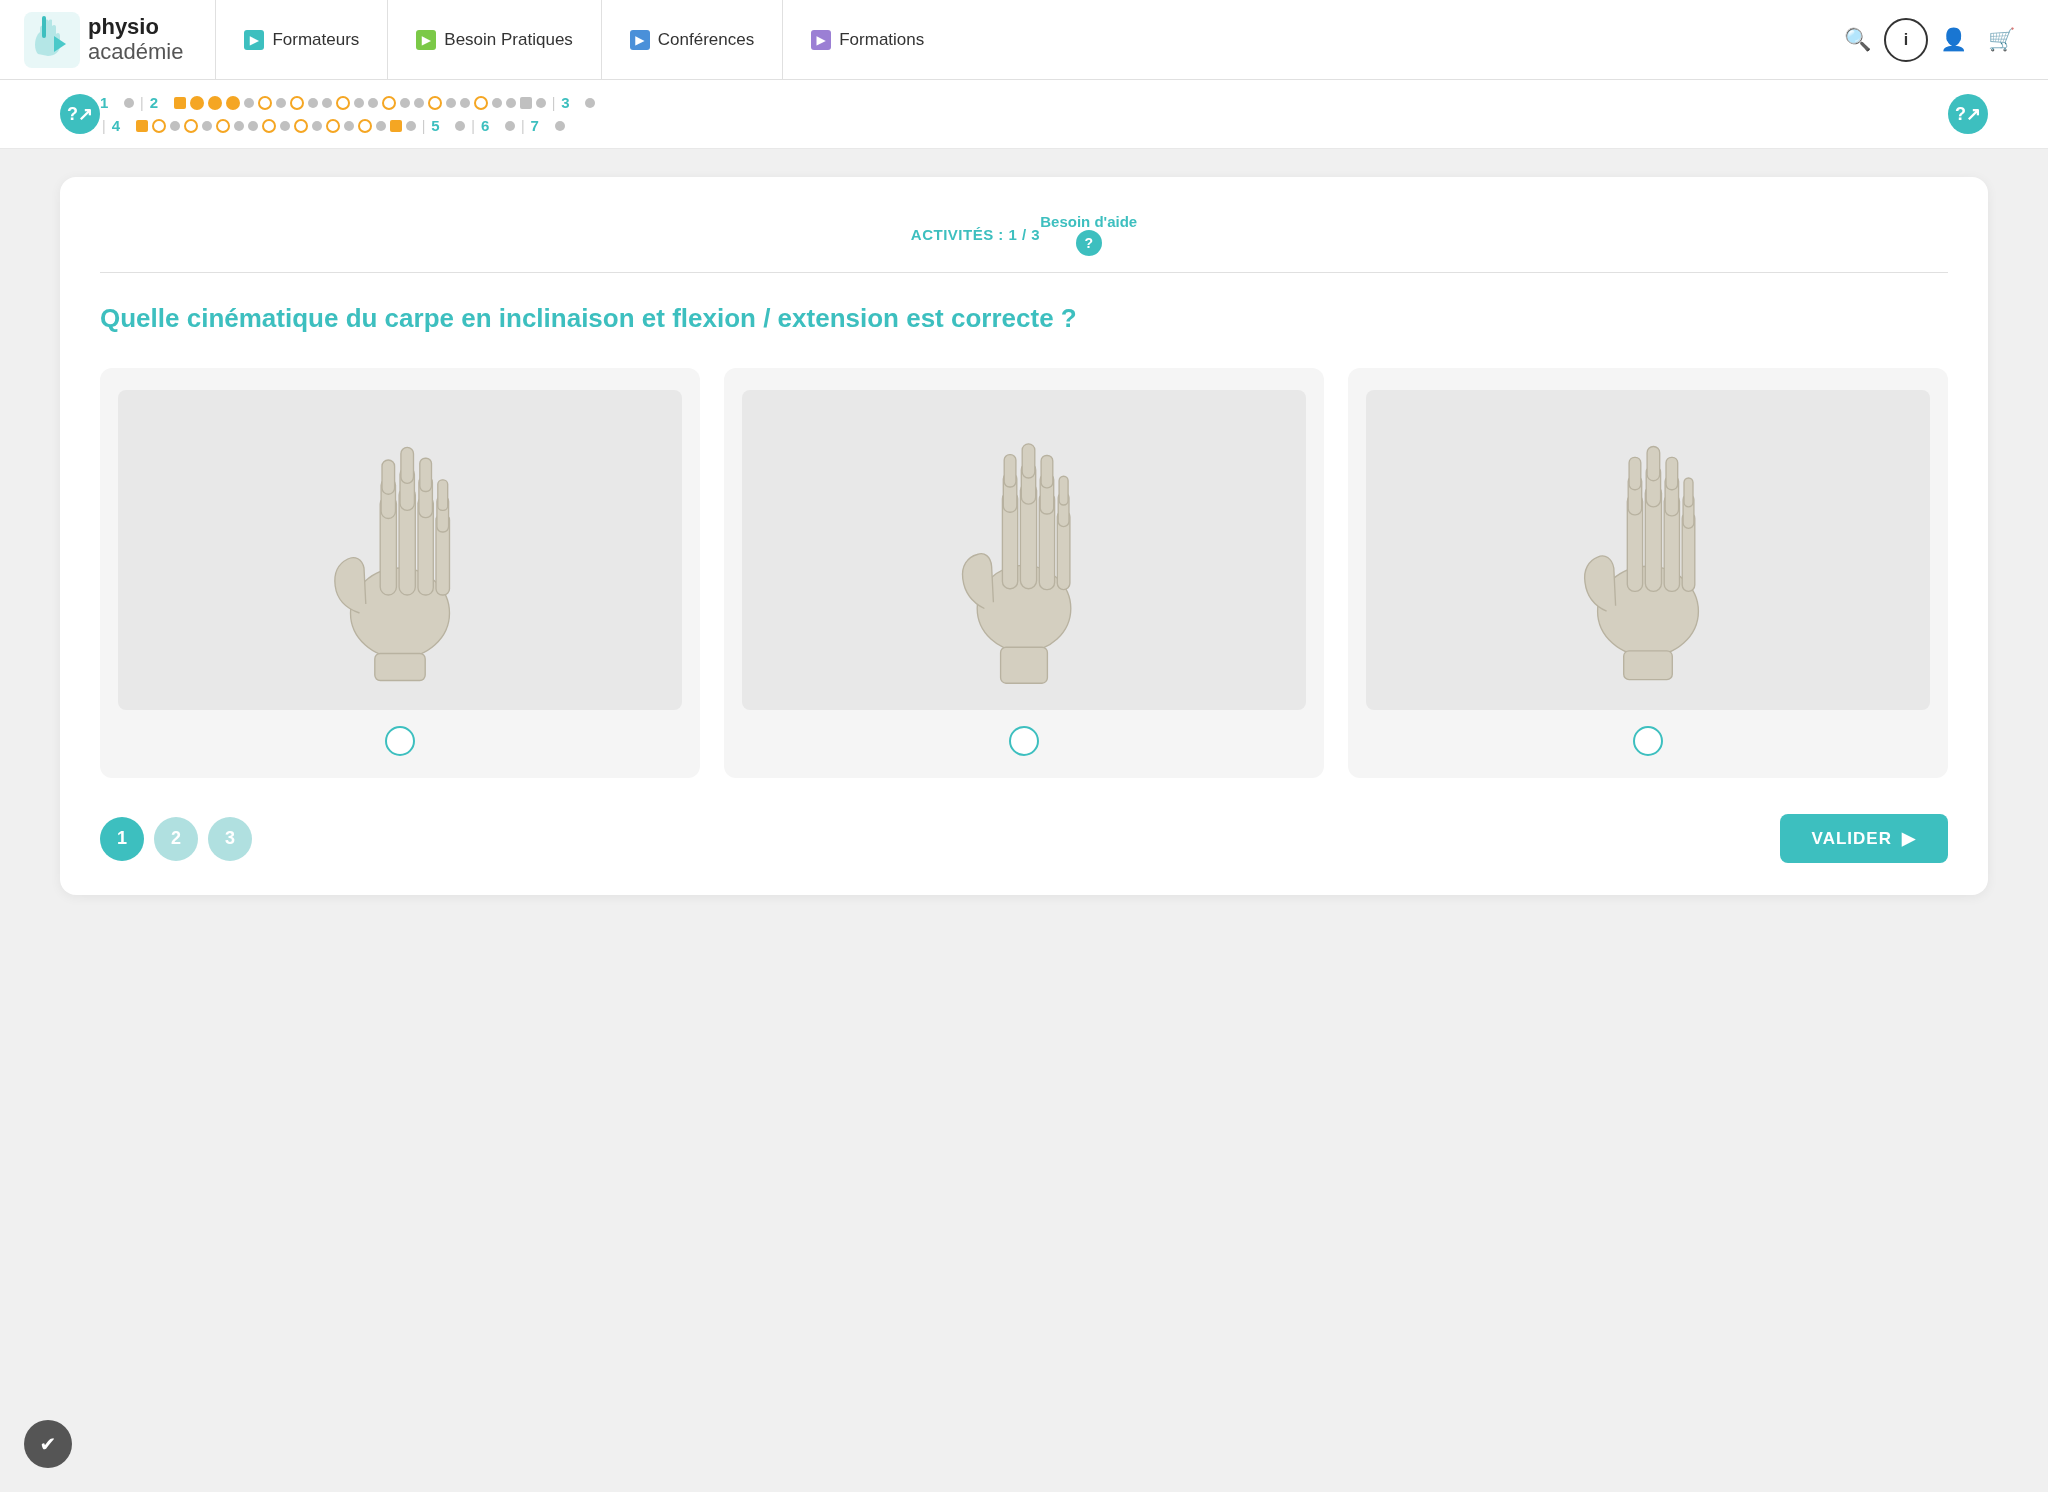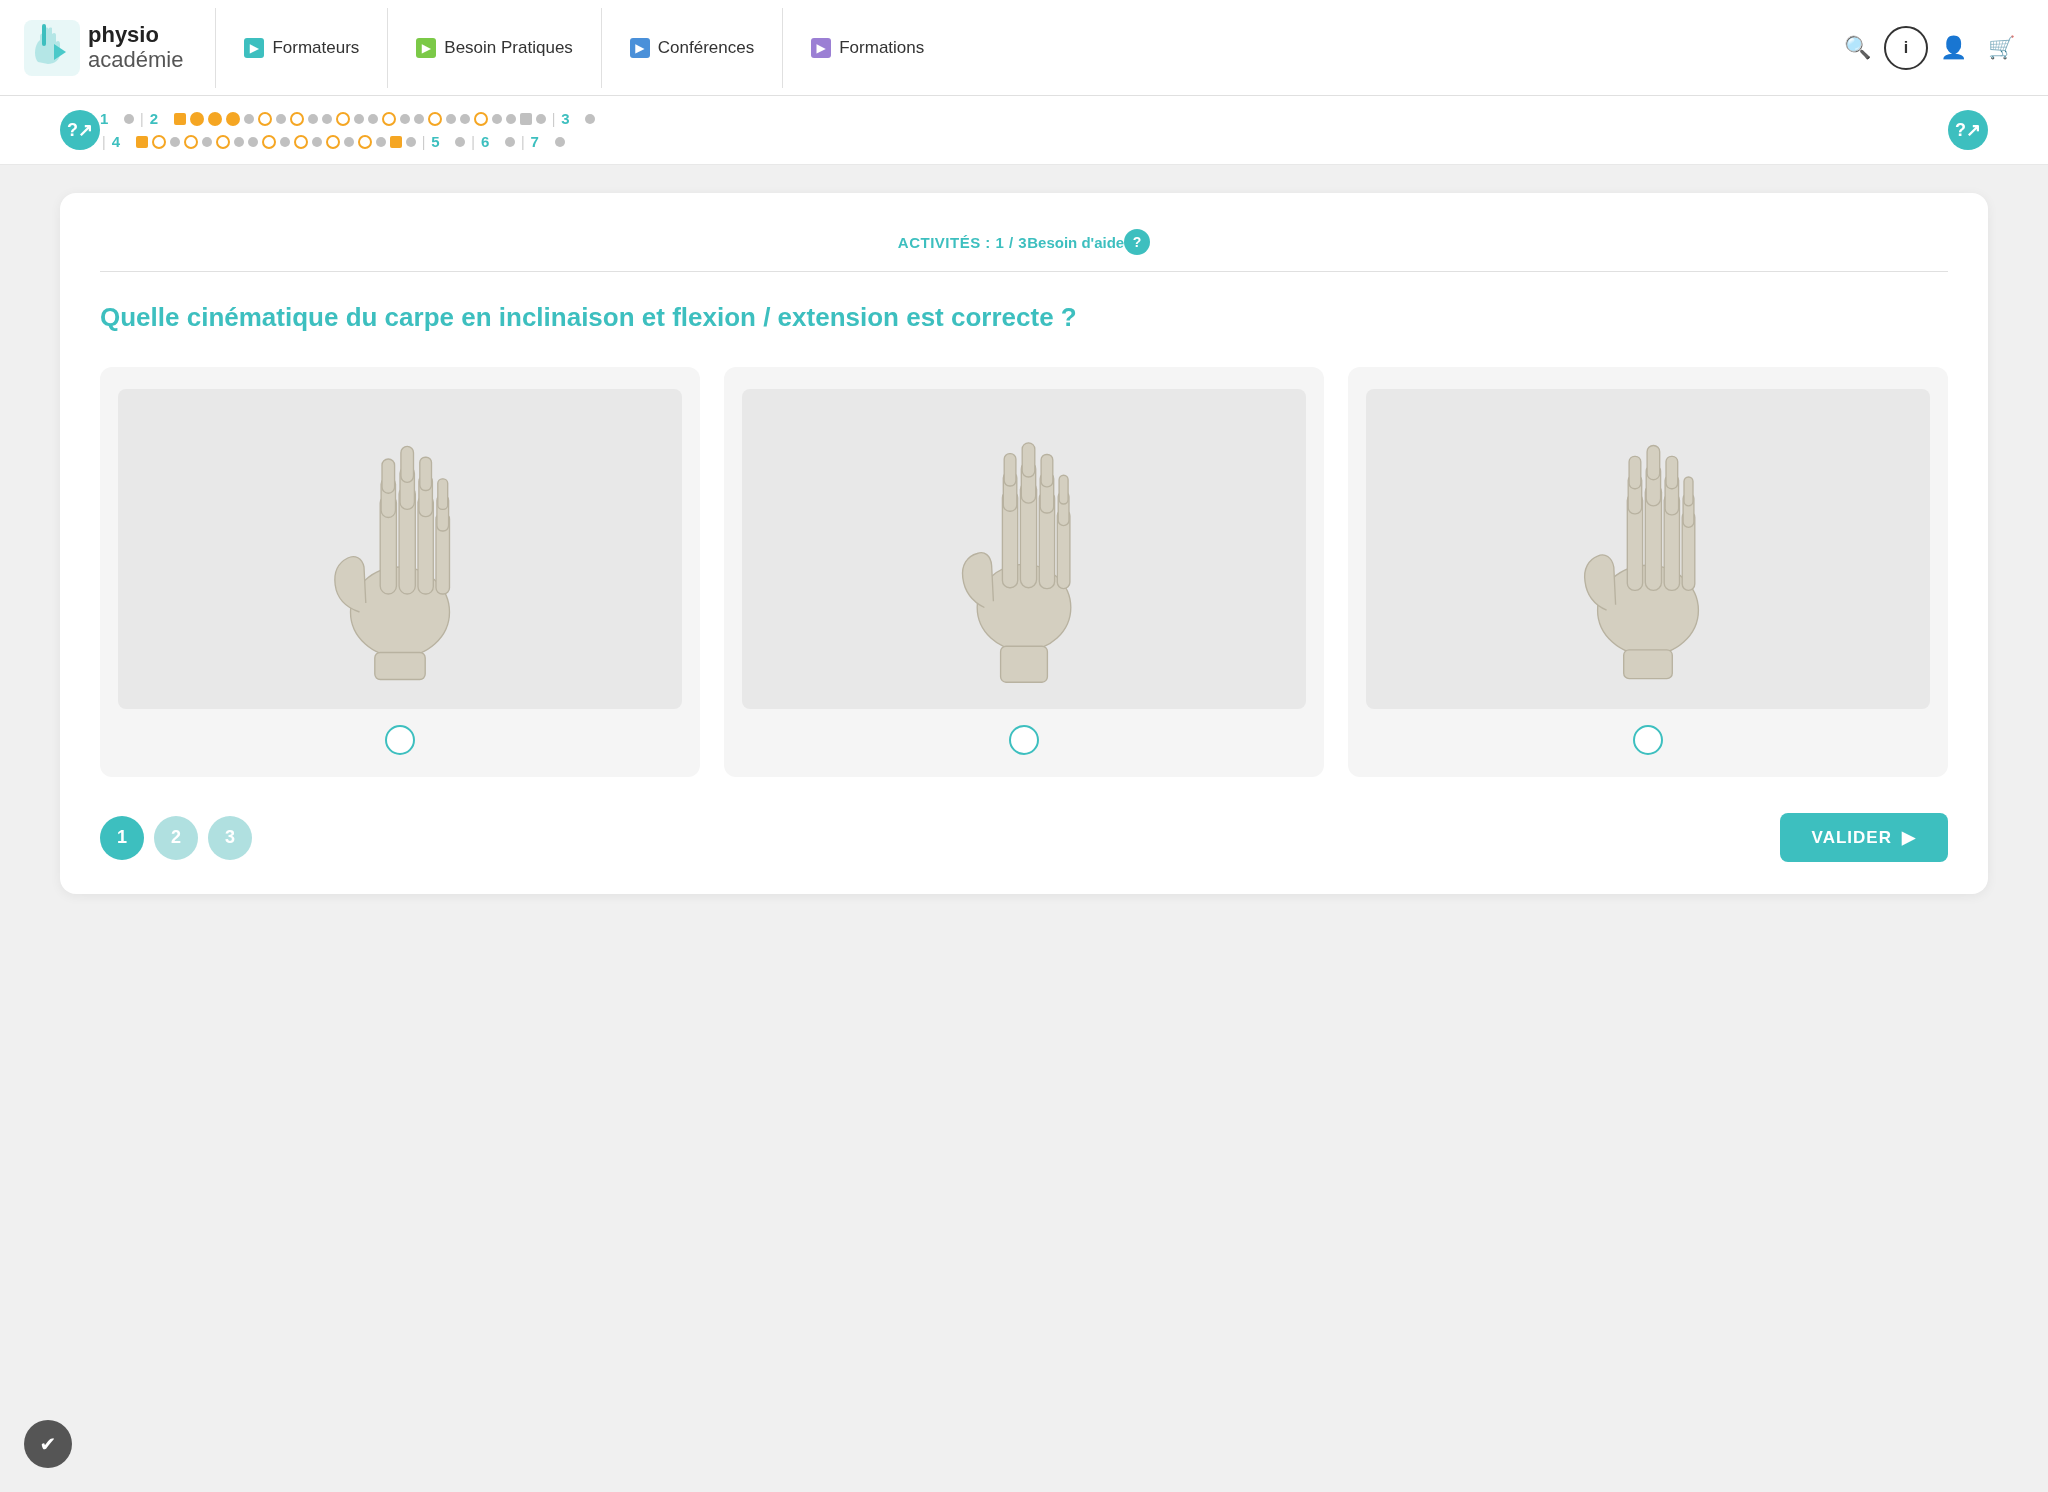--- a/index.html
+++ b/index.html
@@ -4,21 +4,21 @@
   <style>
     * { box-sizing: border-box; margin: 0; padding: 0; }
     body { font-family: 'Segoe UI', Arial, sans-serif; background: #f0f0f0; min-height: 100vh; }
 
     
     .navbar {
       background: #fff;
       display: flex;
       align-items: center;
       padding: 0 24px;
-      height: 96px;
+      height: 80px;
       border-bottom: 1px solid #e0e0e0;
       gap: 0;
     }
     .logo-area {
       display: flex;
       align-items: center;
       gap: 8px;
       margin-right: 32px;
     }
     .logo-icon {
@@ -162,20 +162,21 @@
       letter-spacing: 0.5px;
       text-transform: uppercase;
     }
     .help-link {
       display: flex;
       align-items: center;
       font-size: 15px;
       color: #3dbfbf;
       font-weight: 600;
       cursor: pointer;
+      flex-direction: column;
     }
     .help-circle {
       width: 26px; height: 26px;
       border-radius: 50%;
       background: #3dbfbf;
       color: #fff;
       display: flex; align-items: center; justify-content: center;
       font-size: 14px;
       font-weight: 700;
     }

